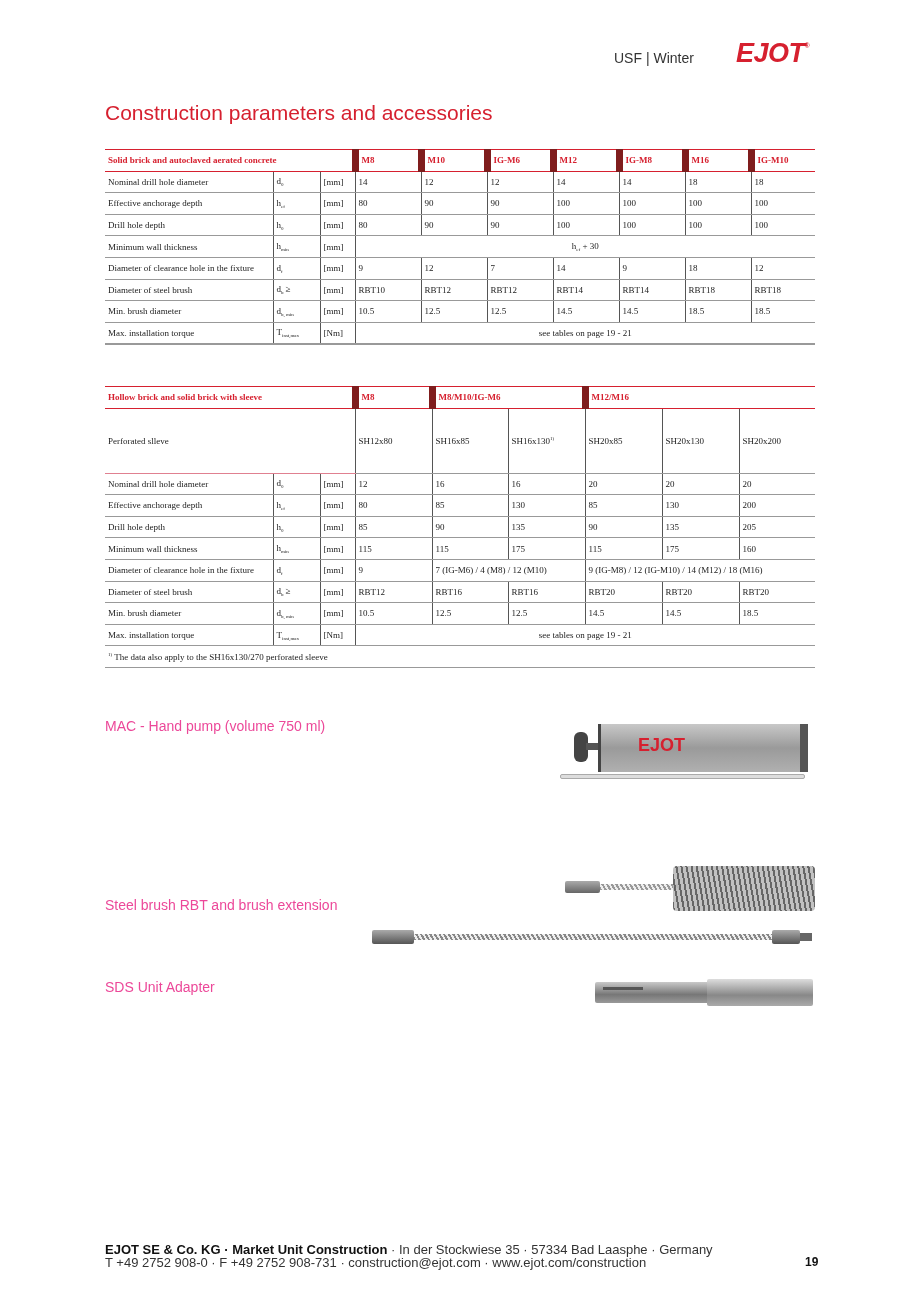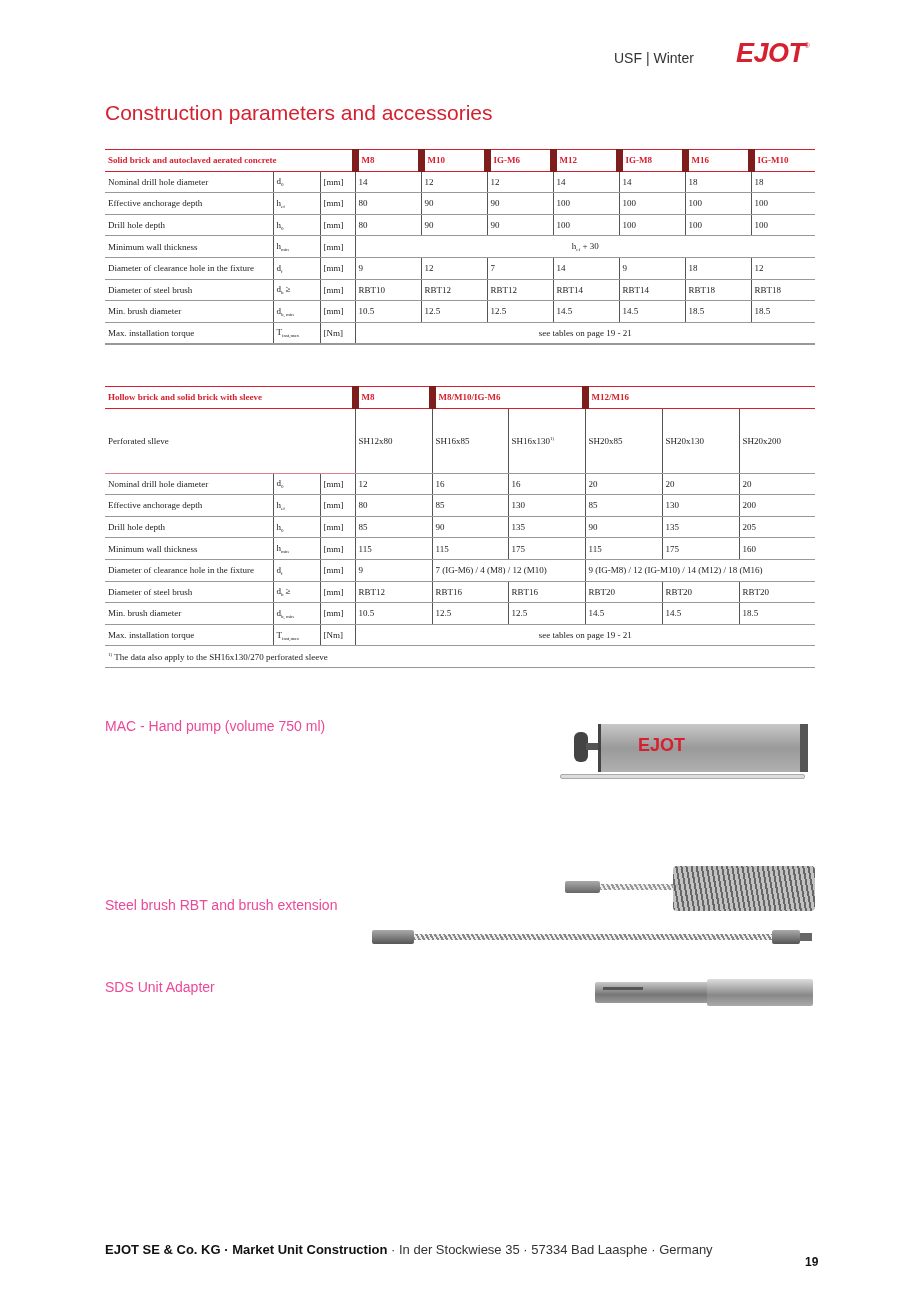--- a/index.html
+++ b/index.html
@@ -317,14 +317,15 @@
 <div class="sds">
   <div class="shank"></div>
   <div class="slot"></div>
   <div class="body"></div>
 </div>
 
 <div class="footer">
   <div>
     <b>EJOT SE &amp; Co. KG</b><b> · </b><b>Market Unit Construction</b><span> · In der Stockwiese 35 · 57334 Bad Laasphe · Germany</span>
   </div>
+  <div>T +49 2752 908-0 · F +49 2752 908-731 · construction@ejot.com · www.ejot.com/construction</div>
 </div>
 <div class="page-num">19</div>
 
 </body></html>

